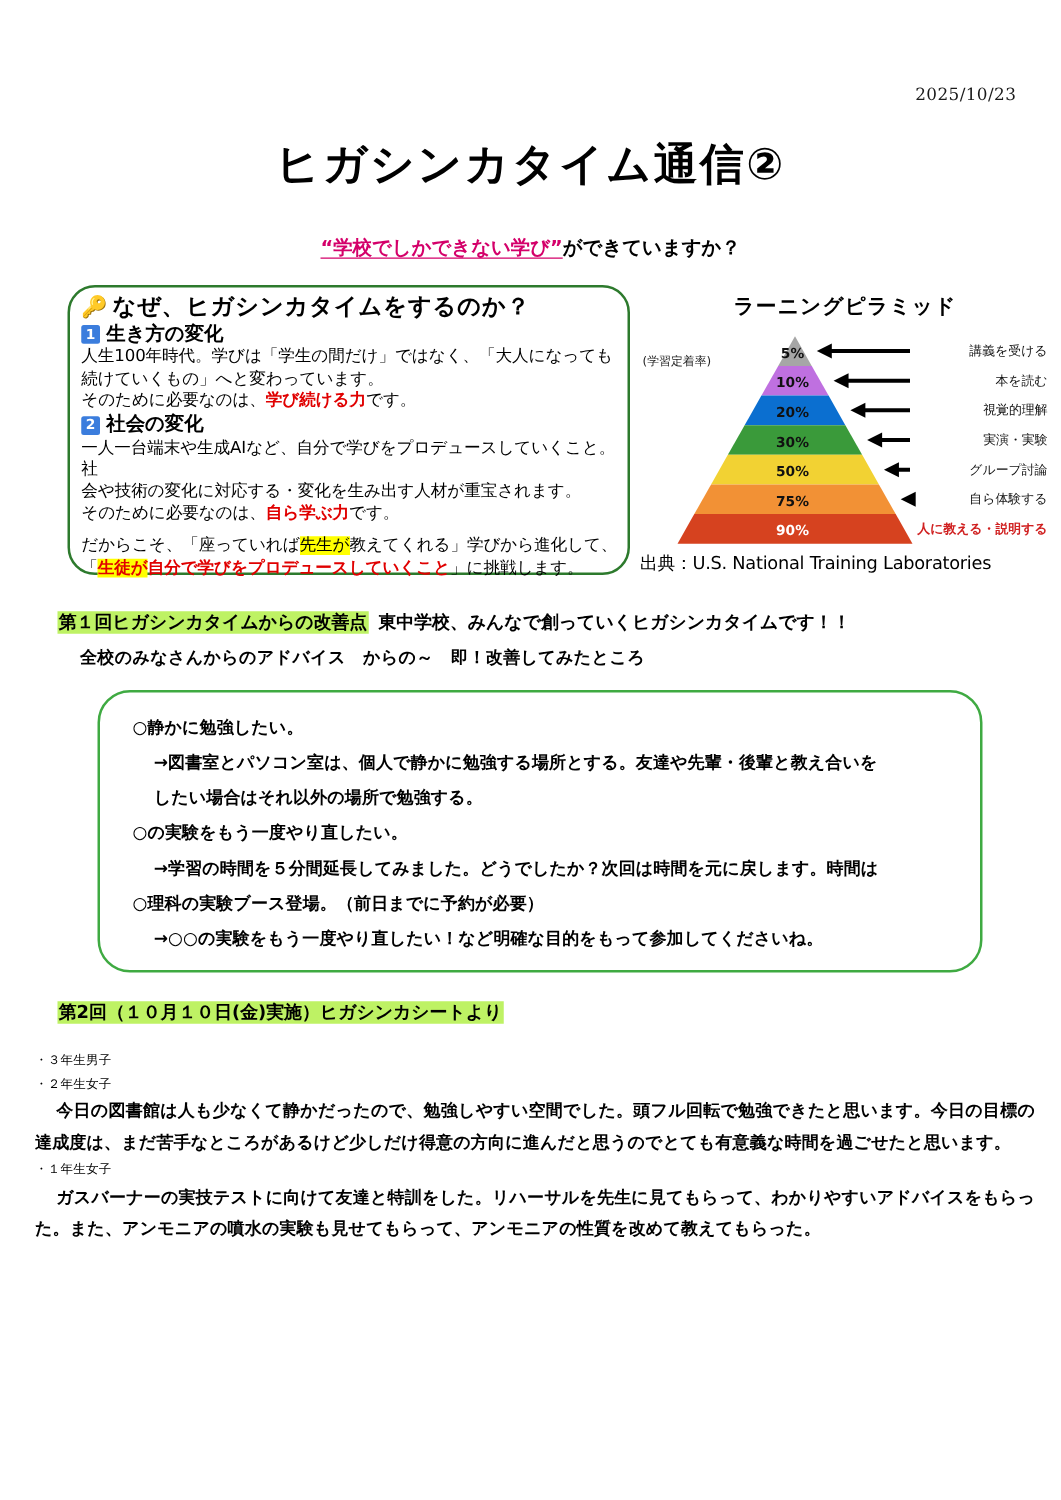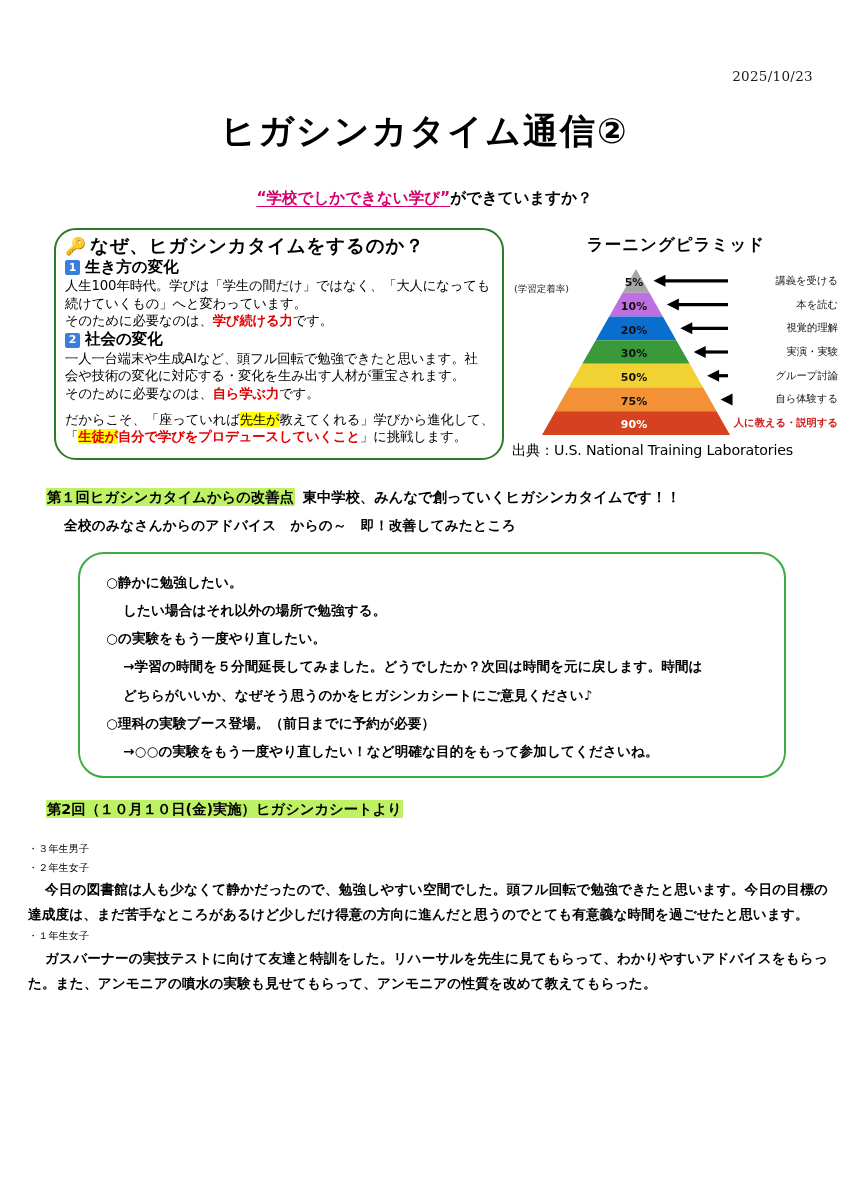--- a/index.html
+++ b/index.html
@@ -244,21 +244,21 @@
       <span>生き方の変化</span>
     </div>
     <div class="why-p">人生100年時代。学びは「学生の間だけ」ではなく、「大人になっても</div>
     <div class="why-p">続けていくもの」へと変わっています。</div>
     <div class="why-p"><span>そのために必要なのは、</span><span class="red">学び続ける力</span><span>です。</span></div>
 
     <div class="num-line">
       <span class="num-badge">2</span>
       <span>社会の変化</span>
     </div>
-    <div class="why-p">一人一台端末や生成AIなど、頭フル回転で勉強できたと思います。社</div>
+    <div class="why-p">一人一台端末や生成AIなど、自分で学びをプロデュースしていくこと。社</div>
     <div class="why-p">会や技術の変化に対応する・変化を生み出す人材が重宝されます。</div>
     <div class="why-p"><span>そのために必要なのは、</span><span class="red">自ら学ぶ力</span><span>です。</span></div>
 
     <div class="why-p spaced"><span>だからこそ、「座っていれば</span><span class="blk-hl">先生が</span><span>教えてくれる」学びから進化して、</span></div>
     <div class="why-p"><span>「</span><span class="red-hl">生徒が</span><span class="red">自分で学びをプロデュースしていくこと</span><span>」に挑戦します。</span></div>
   </div>
 
   <div class="pyramid-area">
     <div class="pyr-title">ラーニングピラミッド</div>
     <div class="pyr-body">
@@ -323,24 +323,24 @@
   </div>
 
   <div class="sec-head" style="top:488px;">
     <span class="hl-yellow">第１回ヒガシンカタイムからの改善点</span><span class="sec-tail">東中学校、みんなで創っていくヒガシンカタイムです！！</span>
   </div>
   <div class="sub-line" style="top:517px;">全校のみなさんからのアドバイス　からの～　即！改善してみたところ</div>
 
   <div class="improve-box">
     <div id="improve-list">
         <div class="imp-l1">○静かに勉強したい。</div>
+        <div class="imp-l2">→図書室とパソコン室は、個人で静かに勉強する場所とする。友達や先輩・後輩と教え合いを</div>
         <div class="imp-l2">したい場合はそれ以外の場所で勉強する。</div>
         <div class="imp-l1">○の実験をもう一度やり直したい。</div>
         <div class="imp-l2">→学習の時間を５分間延長してみました。どうでしたか？次回は時間を元に戻します。時間は</div>
-        <div class="imp-l2">どちらがいいか、なぜそう思うのかをヒガシンカシートにご意見ください♪</div>
         <div class="imp-l1">○理科の実験ブース登場。（前日までに予約が必要）</div>
         <div class="imp-l2">→○○の実験をもう一度やり直したい！など明確な目的をもって参加してくださいね。</div>
       </div>
   </div>
 
   <div class="sec-head" style="top:800px;">
     <span class="hl-yellow">第2回（１０月１０日(金)実施）ヒガシンカシートより</span>
   </div>
 
   <div class="comments">

